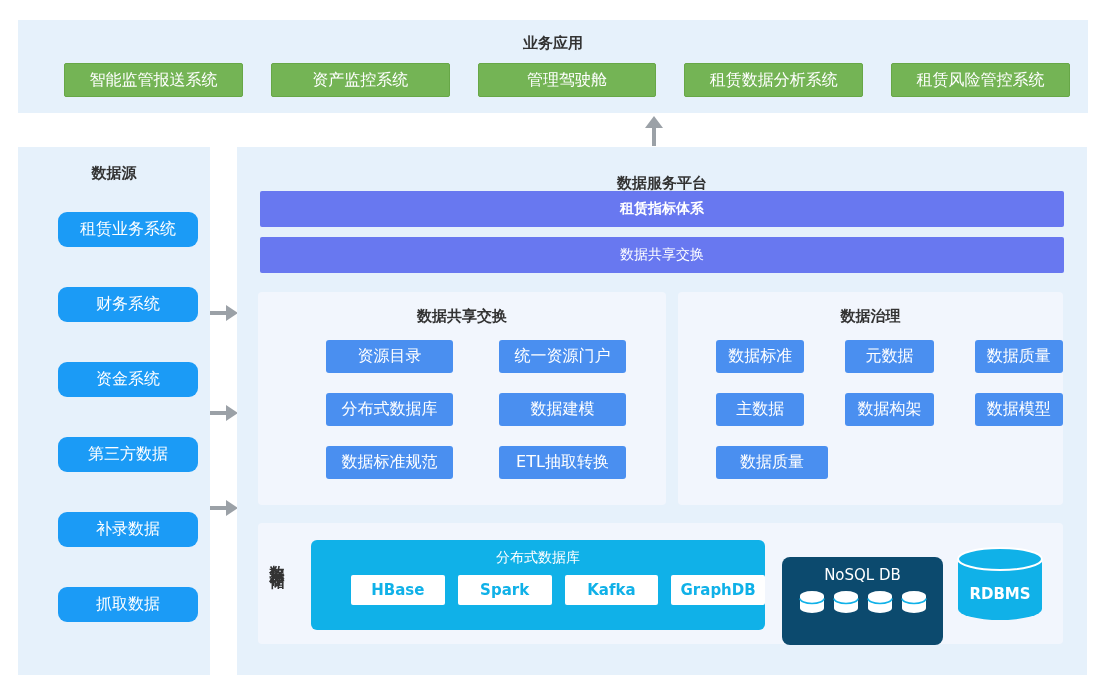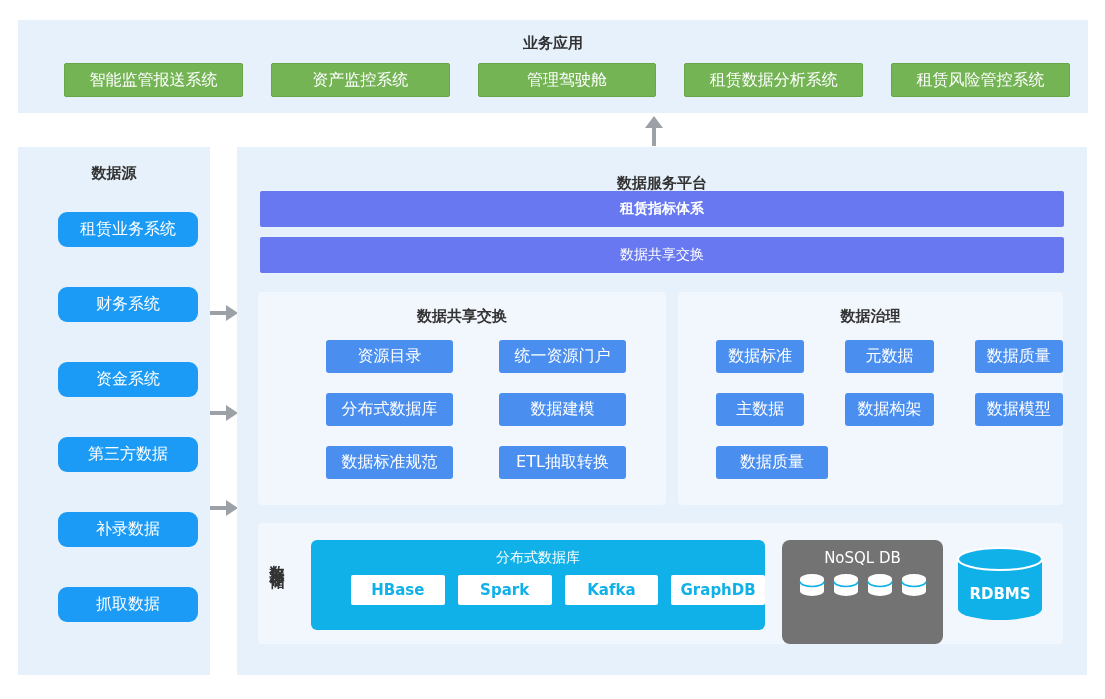--- a/index.html
+++ b/index.html
@@ -48,21 +48,21 @@
 
   
   .storage { left:21px; top:376px; width:805px; height:121px; }
   .v-label { position:absolute; left:9px; top:30px; writing-mode:vertical-rl; font-size:15px; color:#333;
              font-weight:600; letter-spacing:3px; }
   .dist-box { position:absolute; left:53px; top:17px; width:454px; height:90px; background:#10b1e8; border-radius:6px; }
   .dist-title { text-align:center; color:#fff; font-size:14px; margin-top:9px; }
   .dist-row { display:flex; justify-content:center; gap:13px; margin-top:8px;margin-left:40px; }
   .white-box { width:95px; height:30px; background:#fff; color:#10b1e8; font-weight:700; font-size:15px;
                display:flex; align-items:center; justify-content:center; border-radius:2px; }
-  .nosql-box { position:absolute; left:524px; top:17px; width:161px; height:104px; background:#737373; border-radius:8px; }
+  .nosql-box { position:absolute; left:524px; top:34px; width:161px; height:88px; background:#0c4a6e; border-radius:8px; }
   .nosql-title { text-align:center; color:#fff; font-size:15px; margin-top:9px; }
   .cyl-row { display:flex; justify-content:center; gap:8px; margin-top:6px; }
   .rdbms { position:absolute; left:699px; top:24px; width:86px; height:76px; }
   .rdbms-label { position:absolute; left:0; right:0; top:38px; text-align:center; color:#fff; font-size:15px; font-weight:600; }
 </style>
 </head>
 <body>
 
 <div class="canvas">
 

